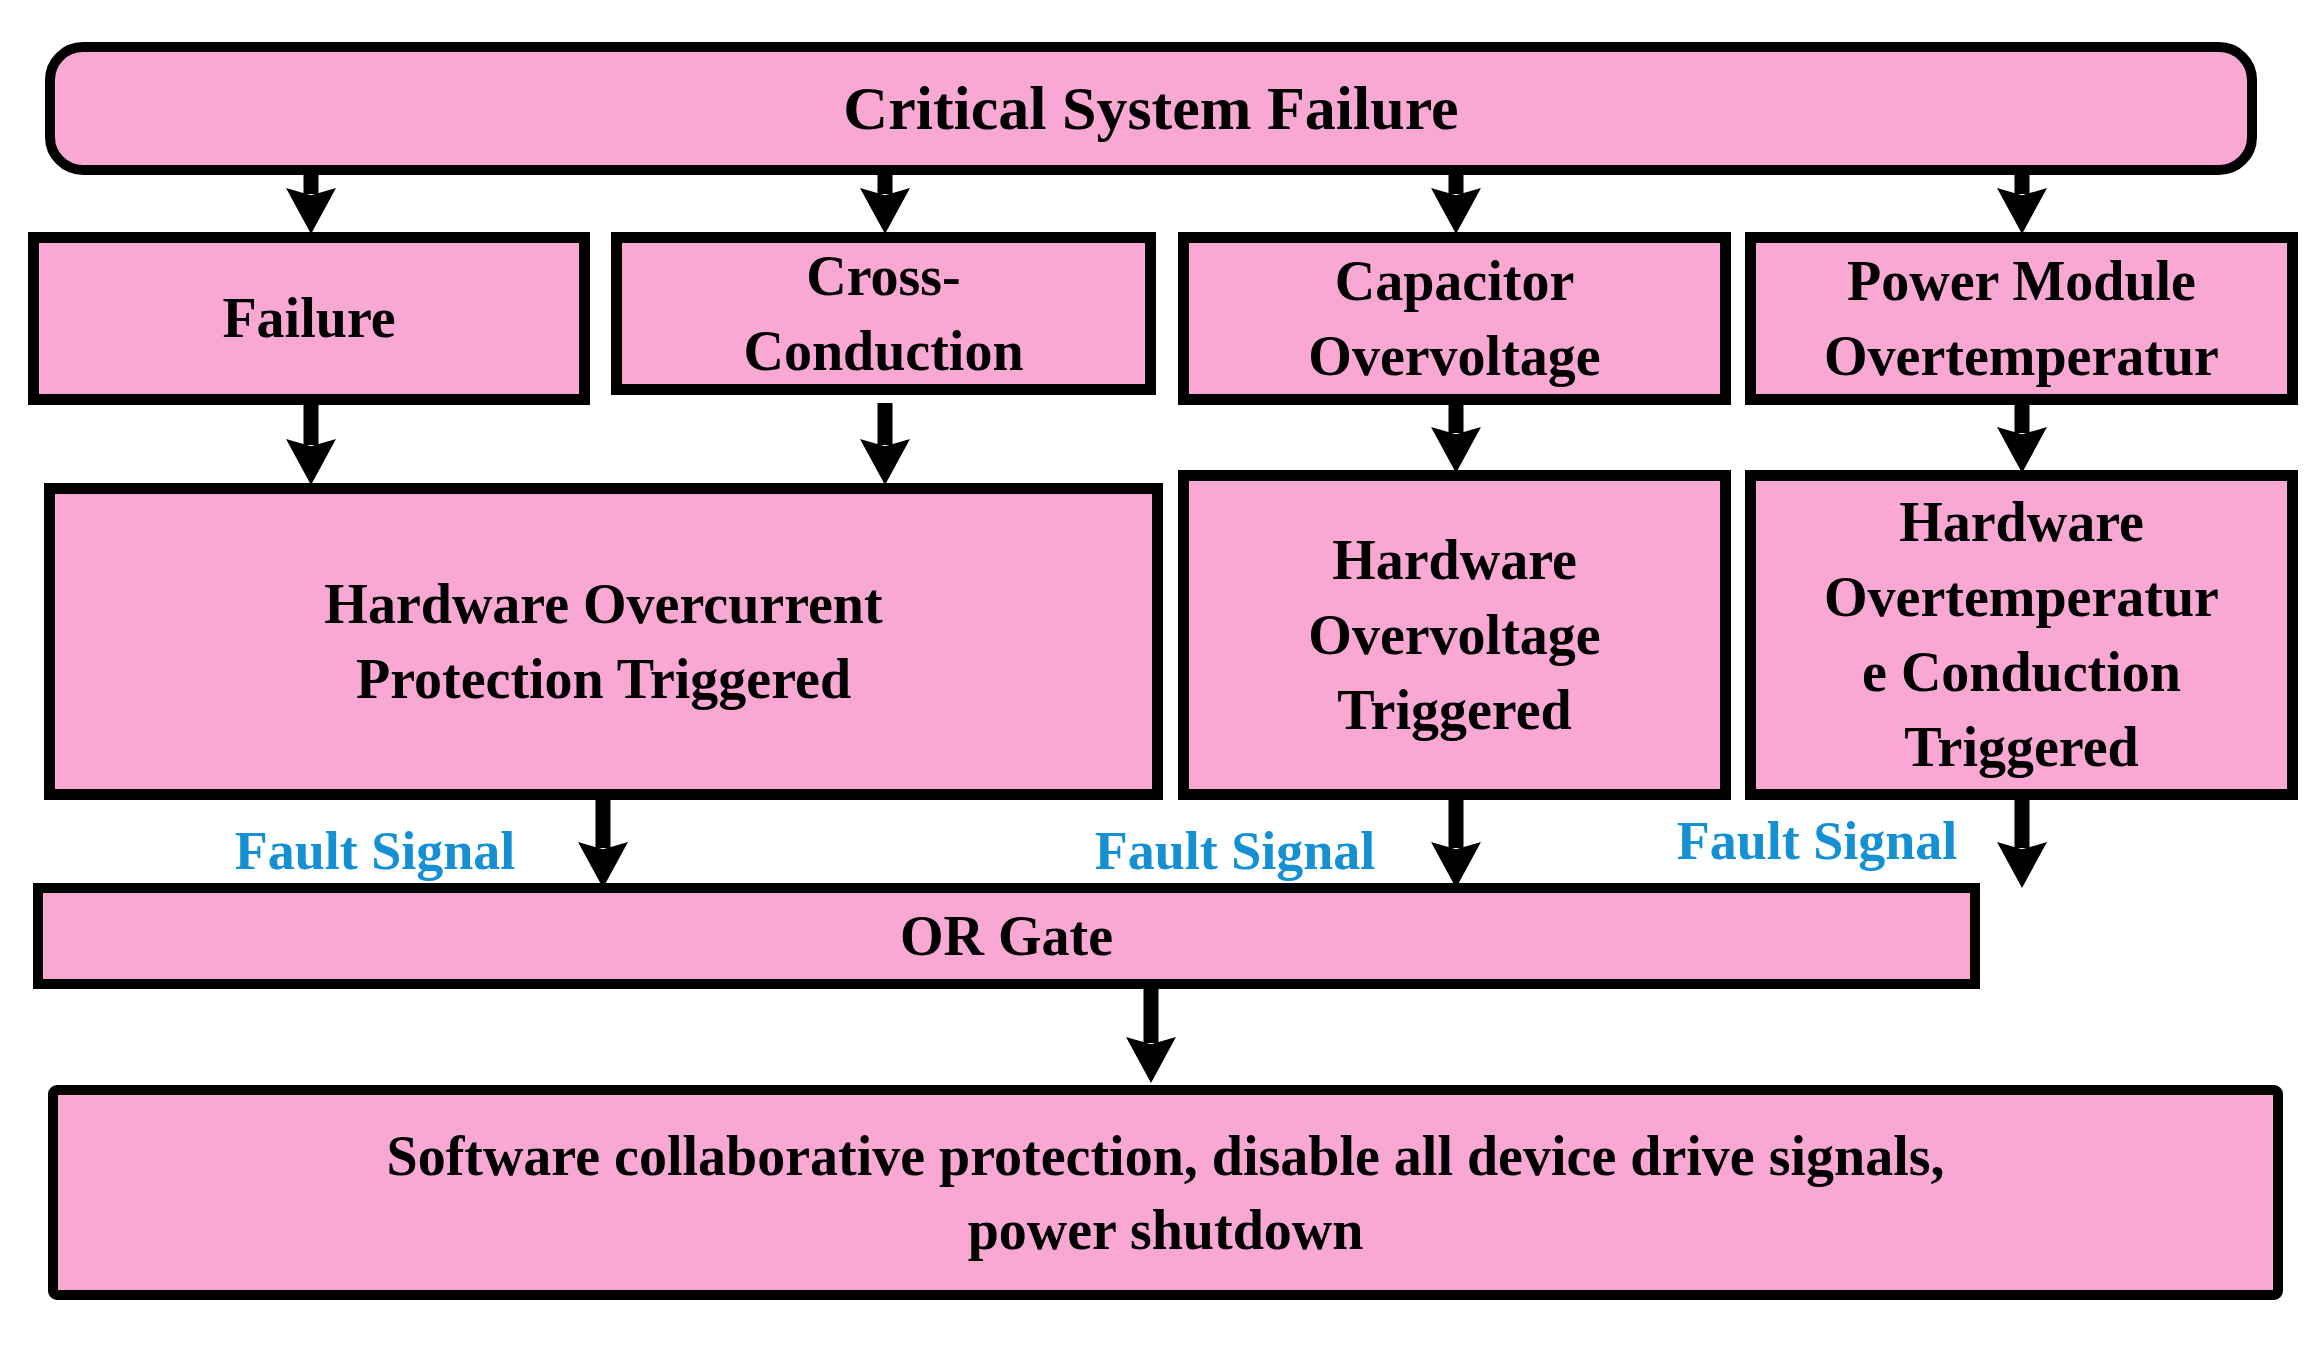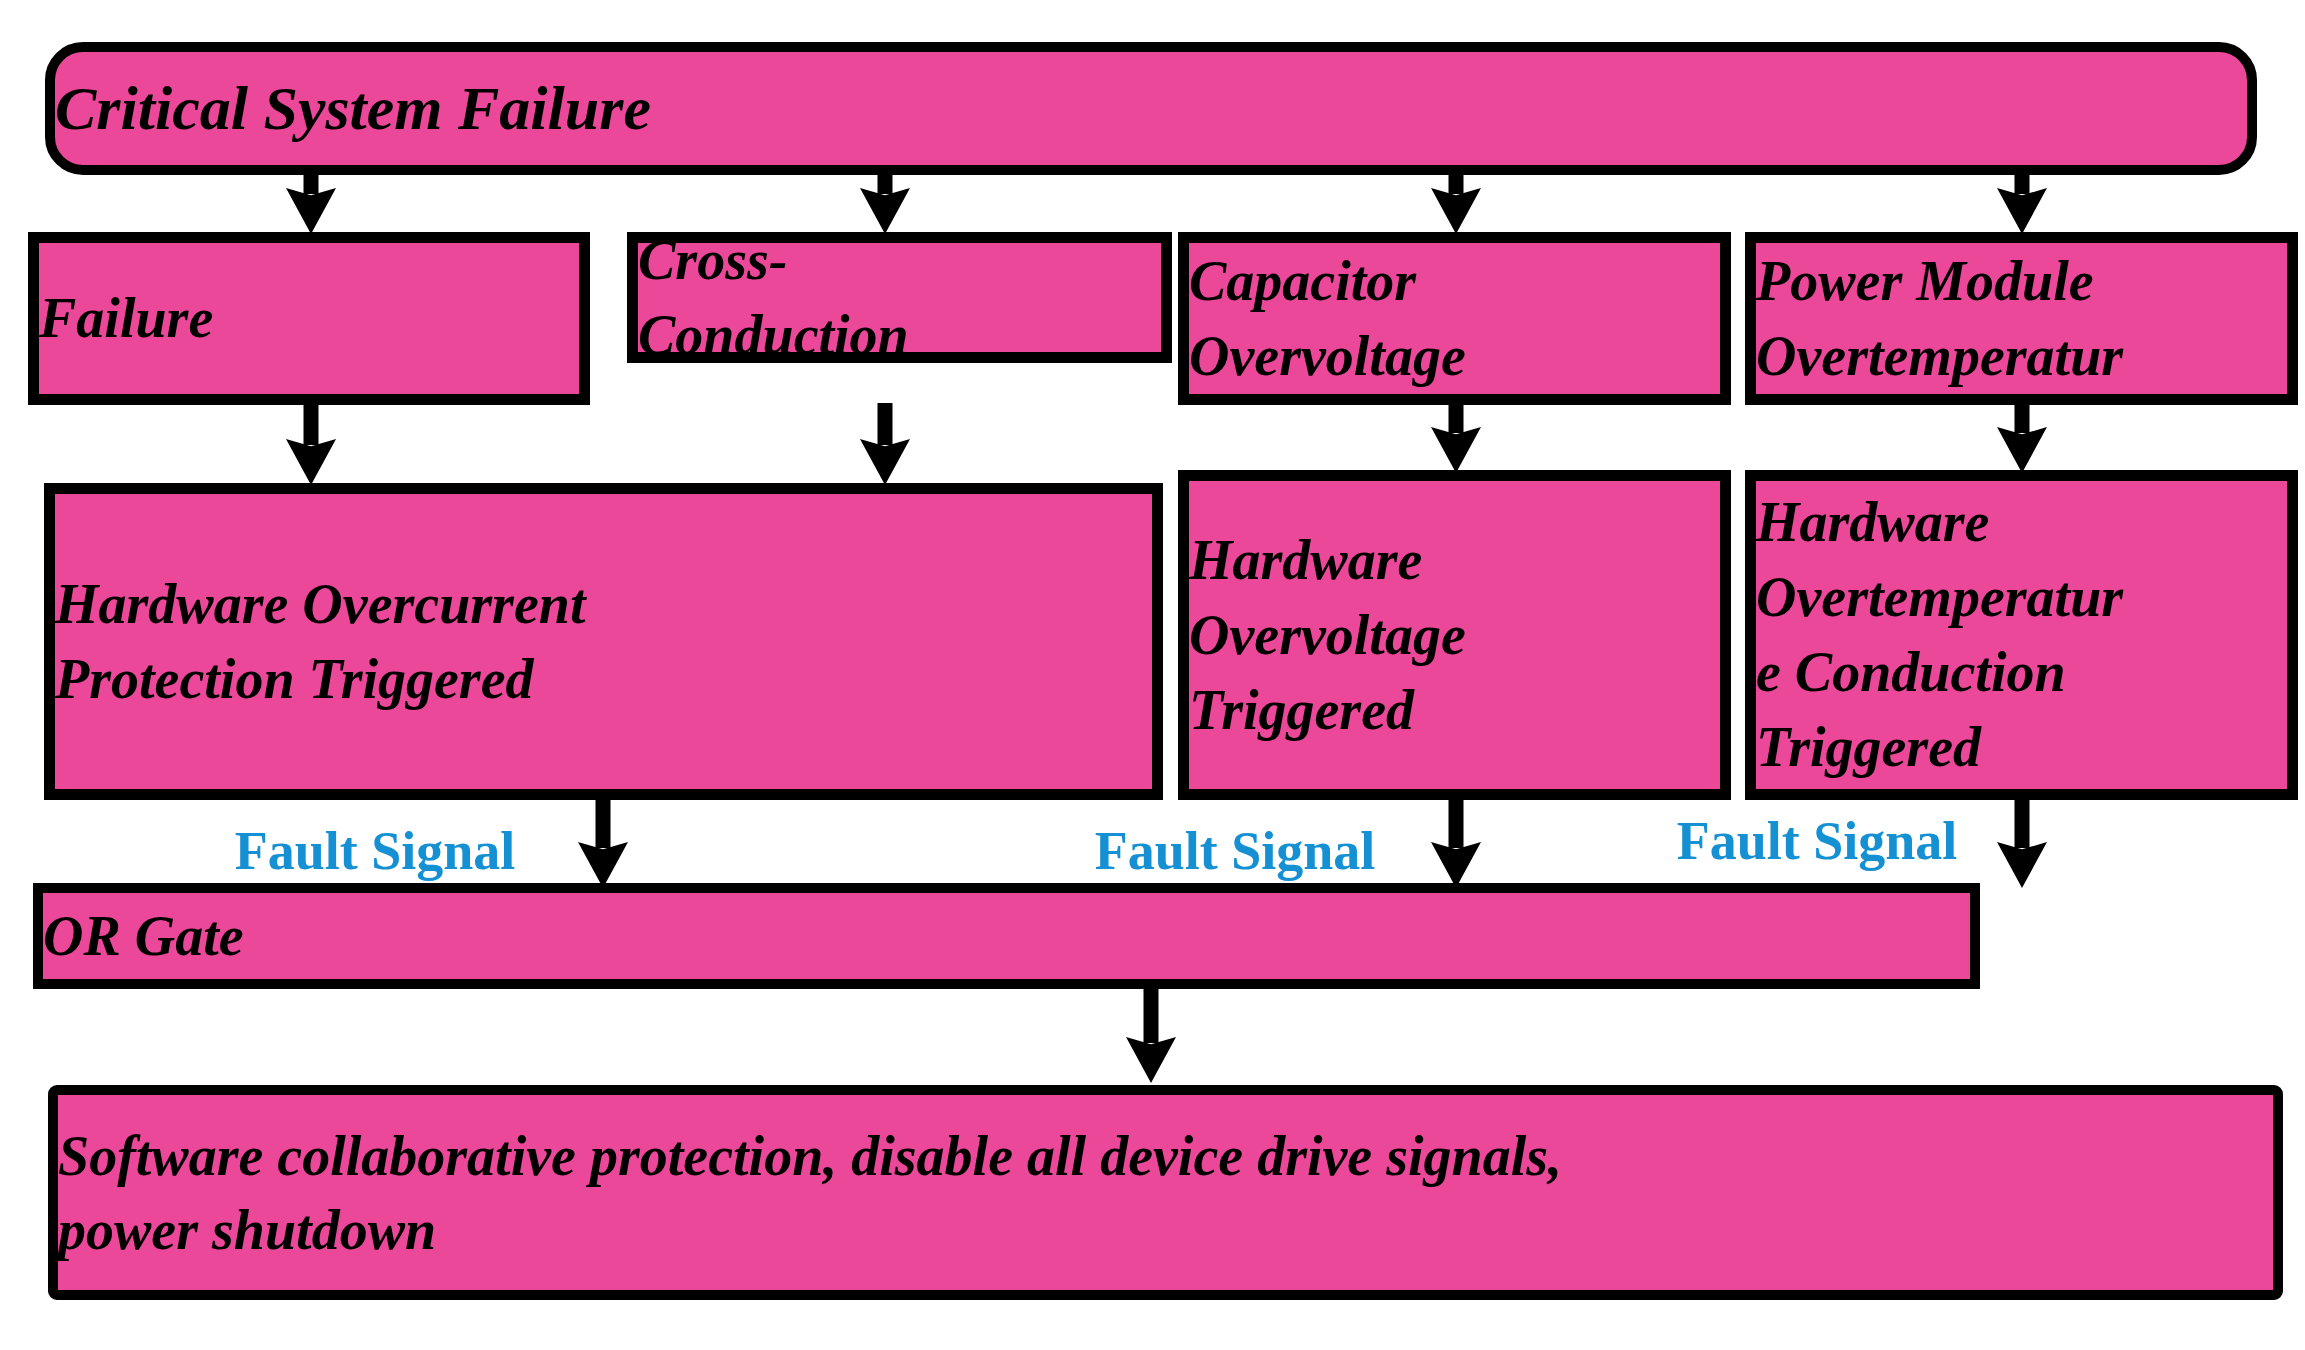--- a/index.html
+++ b/index.html
@@ -10,27 +10,26 @@
     background: #ffffff;
     font-family: "Liberation Serif", "DejaVu Serif", serif;
     font-weight: bold;
     color: #000000;
     overflow: hidden;
   }
   .node {
     position: absolute;
     box-sizing: border-box;
     border: 11px solid #000000;
-    background: #ec4899;
+    background: #f9a8d4;
     display: flex;
     flex-direction: column;
-    align-items: flex-start;
+    align-items: center;
     justify-content: center;
     text-align: center;
-    font-style: italic;
   }
   .node .line { font-size: 56px; line-height: 75px; white-space: nowrap; }
   .rounded { border-radius: 38px; border-width: 10px; }
   .title-box .line { font-size: 62px; }
   .or-box .line { font-size: 56px; line-height: 60px; }
   .action-box .line { font-size: 56px; line-height: 74px; }
 
   .arrow { position: absolute; }
   .arrow .shaft {
     position: absolute;
@@ -79,21 +78,21 @@
       <div class="head"></div>
     </div>
   <div class="arrow" style="left:1997px; top:173px; width:50px; height:61px;">
       <div class="shaft"></div>
       <div class="head"></div>
     </div>
 
   <div class="node" style="left:28px; top:232px; width:562px; height:173px;">
     <div class="line">Failure</div>
   </div>
-  <div class="node" style="left:611px; top:232px; width:545px; height:131px;margin-left:16px;">
+  <div class="node" style="left:611px; top:232px; width:545px; height:163px;">
     <div class="line">Cross-</div>
     <div class="line">Conduction</div>
   </div>
   <div class="node" style="left:1178px; top:232px; width:553px; height:173px;">
     <div class="line">Capacitor</div>
     <div class="line">Overvoltage</div>
   </div>
   <div class="node" style="left:1745px; top:232px; width:553px; height:173px;">
     <div class="line">Power Module</div>
     <div class="line">Overtemperatur</div>

